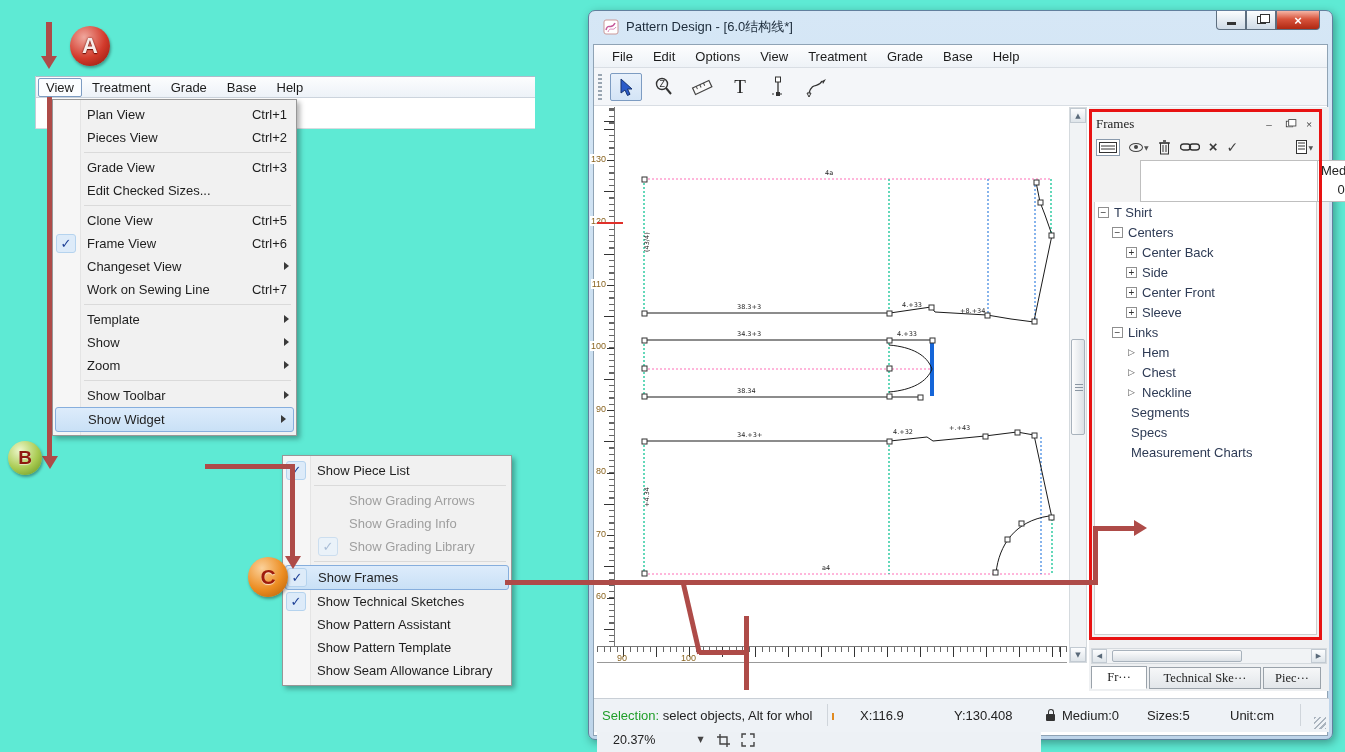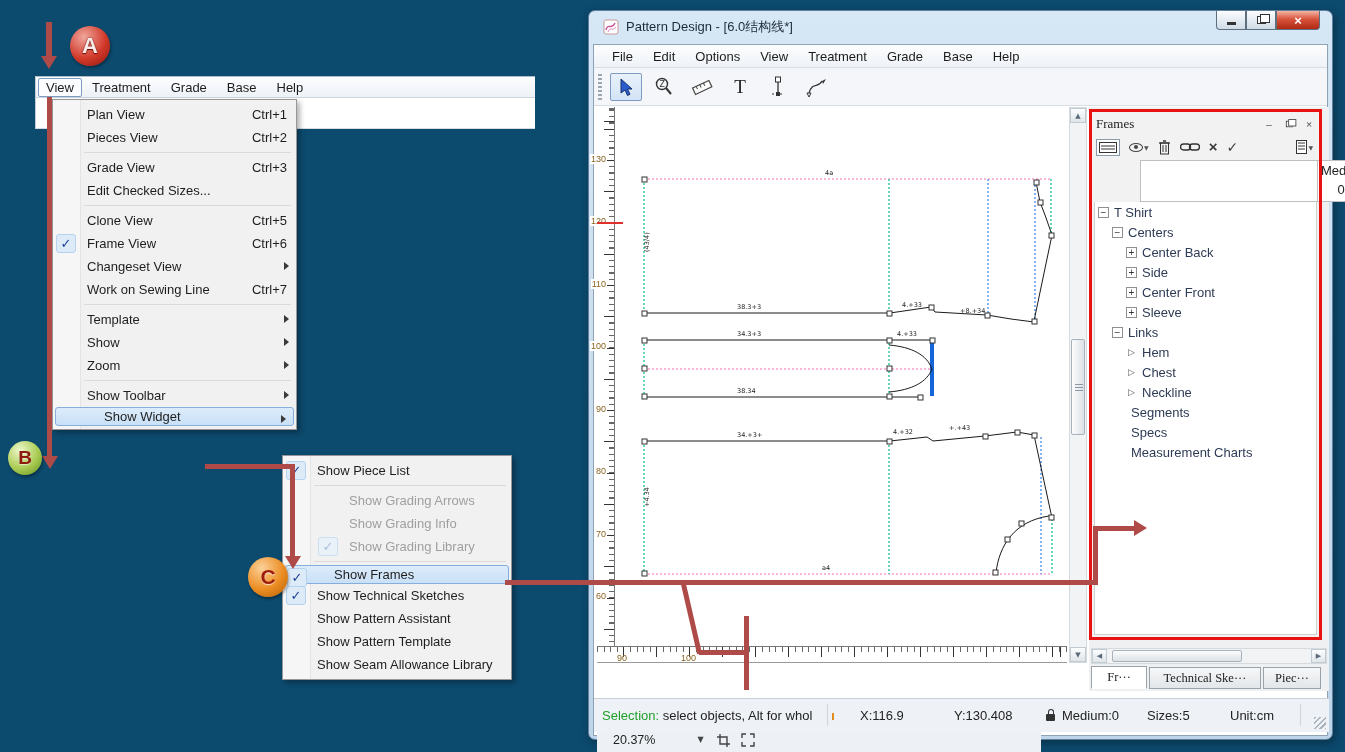--- a/index.html
+++ b/index.html
@@ -1,17 +1,17 @@
 <!DOCTYPE html>
 <html><head>
 <meta charset="utf-8">
 <style>
   * { margin:0; padding:0; box-sizing:border-box; }
   html,body { background:#fff; }
-  #page { position:relative; width:1345px; height:752px; background:#0c4a6e; overflow:hidden;
+  #page { position:relative; width:1345px; height:752px; background:#5eead4; overflow:hidden;
           font-family:"Liberation Sans","DejaVu Sans",sans-serif; }
   .glyph { font-family:"DejaVu Sans",sans-serif; }
 
   
   #lfrag { position:absolute; left:35px; top:76px; width:500px; z-index:2; border-left:1px solid #c4ccd6; }
   #frag-menubar { height:22px; background:linear-gradient(#fcfdfe,#edf2f8); border-top:1px solid #aebccb;
     border-bottom:1px solid #ccd4dd; display:flex; align-items:center; font-size:13px; color:#1c1c1c; }
   .fmi { padding:2px 10px; }
   .fmi.sel { border:1px solid #7d9cc2; background:#fbfdff; border-radius:2px; padding:1px 7px; margin-left:2px; }
   #frag-strip { height:31px; background:#fff; border-bottom:1px solid #d8dce0; }
@@ -20,21 +20,21 @@
   .popup { position:absolute; background:#f1f1f1; border:1px solid #979797; box-shadow:3px 3px 5px rgba(0,0,0,.3);
            padding:3px 0; font-size:13px; color:#1e1e1e; }
   .popup:before { content:''; position:absolute; left:0; top:0; bottom:0; width:27px; background:#f6f6f6;
            border-right:1px solid #e4e4e4; }
   #view-menu { left:52px; top:99px; width:245px; z-index:10; }
   #widget-menu { left:282px; top:455px; width:230px; z-index:11; }
   .mi { position:relative; height:23px; display:flex; align-items:center; padding:0 9px 0 34px; }
   .mi .sc { margin-left:auto; padding-left:14px; }
   .mi.dis { color:#9f9f9f;margin-left:32px; }
   .mi.hov { background:linear-gradient(#ddecfb,#c9e0f6); border:1px solid #86aedd; border-radius:3px;
-            margin:0 2px; padding:0 7px 0 48px; height:19px; }
+            margin:0 2px; padding:0 7px 0 32px; height:25px; }
   .msep { height:1px; background:#dadada; margin:3px 5px 3px 31px; }
   .subarr { position:absolute; right:7px; top:7px; width:0; height:0; border-left:5px solid #3a3a3a;
             border-top:4px solid transparent; border-bottom:4px solid transparent; }
   .chk { position:absolute; left:3px; top:2px; width:20px; height:19px; border:1px solid #b5d3ee;
          background:#ddebf9; border-radius:3px; color:#1d3f95; font-weight:bold; font-size:13px;
          line-height:18px; text-align:center; }
   .chk.faded { color:#a9bdd6; border-color:#ccdeef; background:#eaf2f9; }
 
   
   .rline { position:absolute; background:#ae4b48; z-index:60; }

